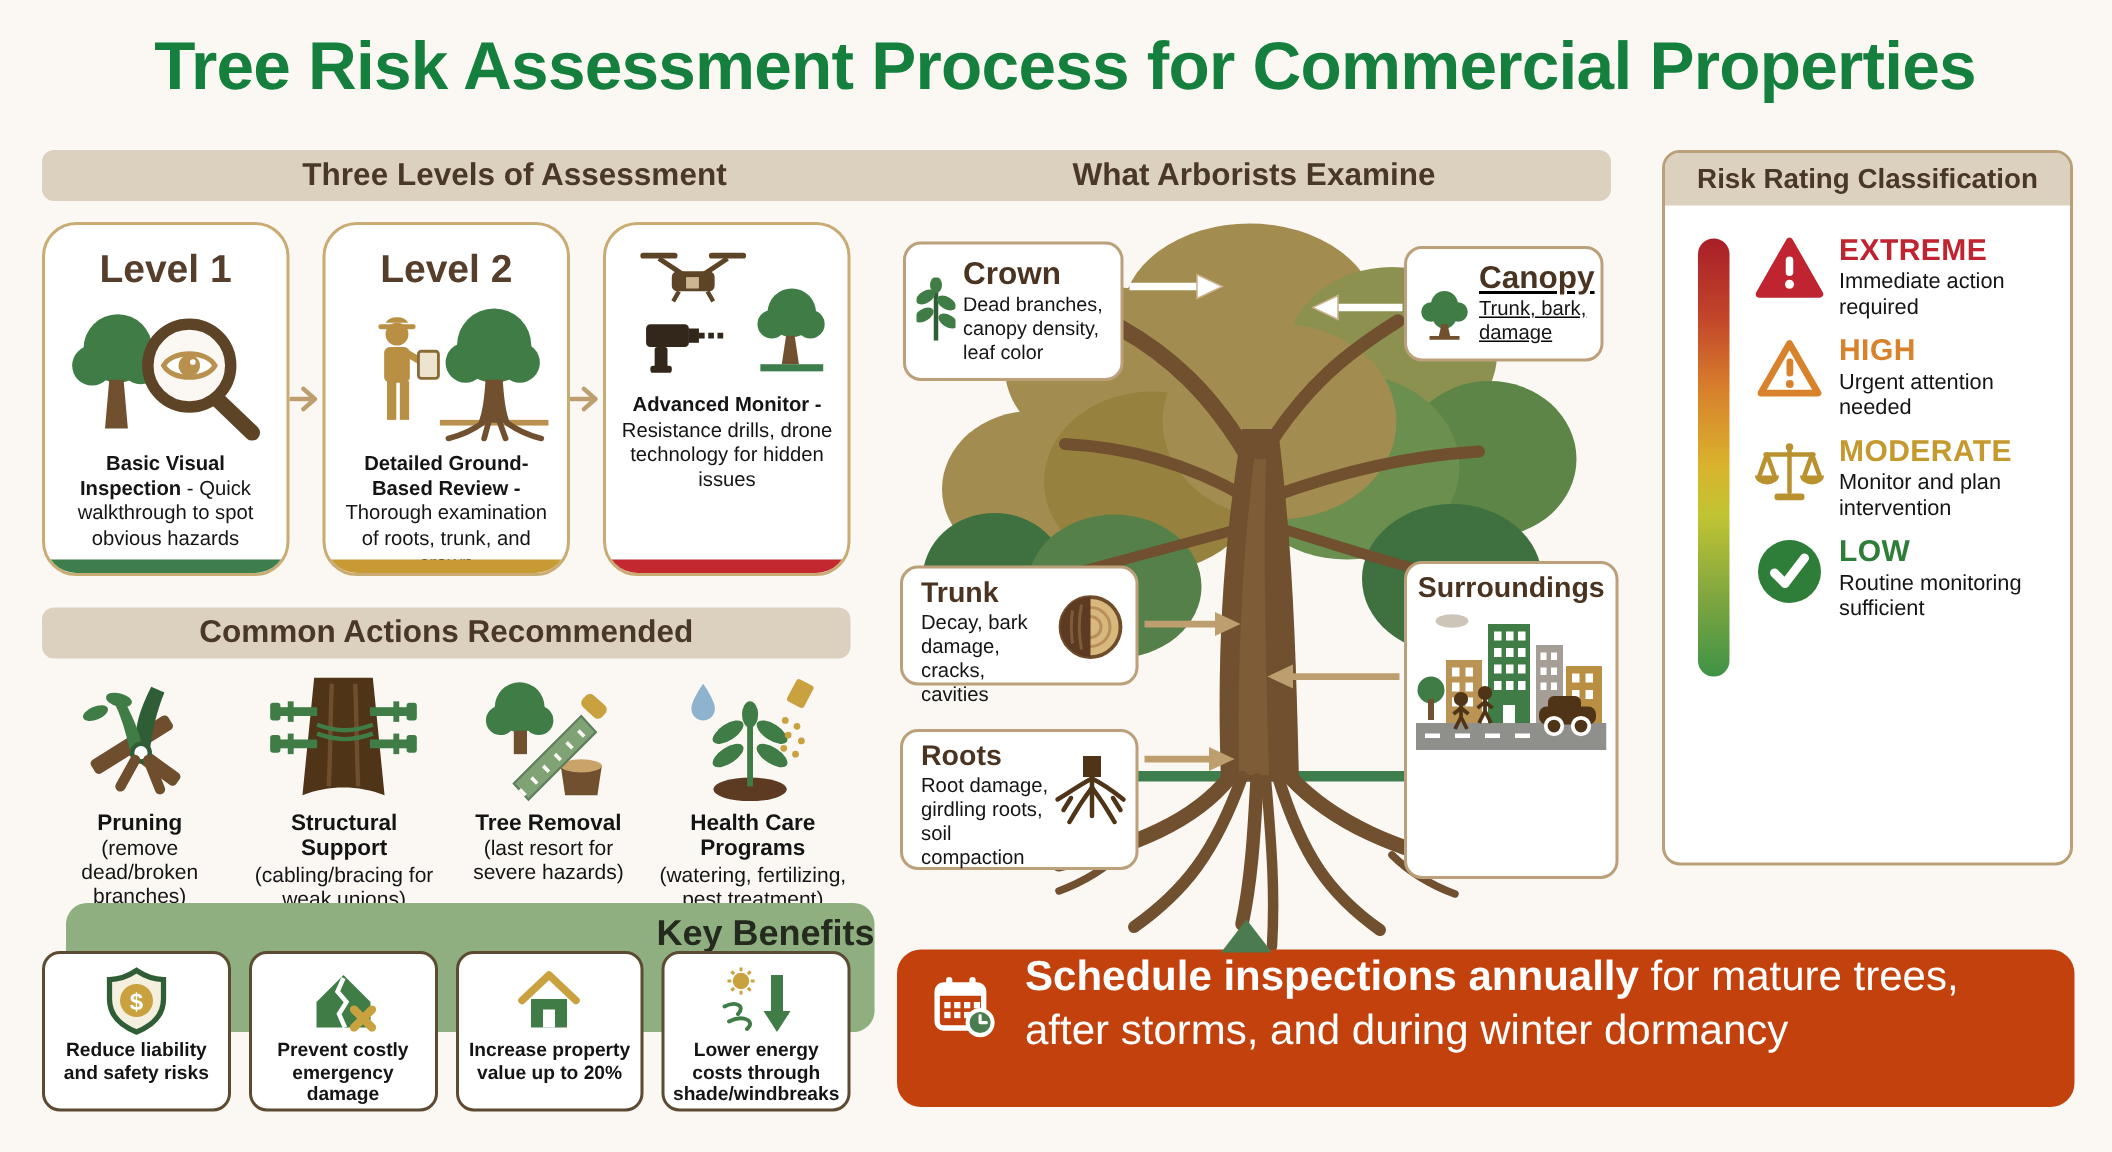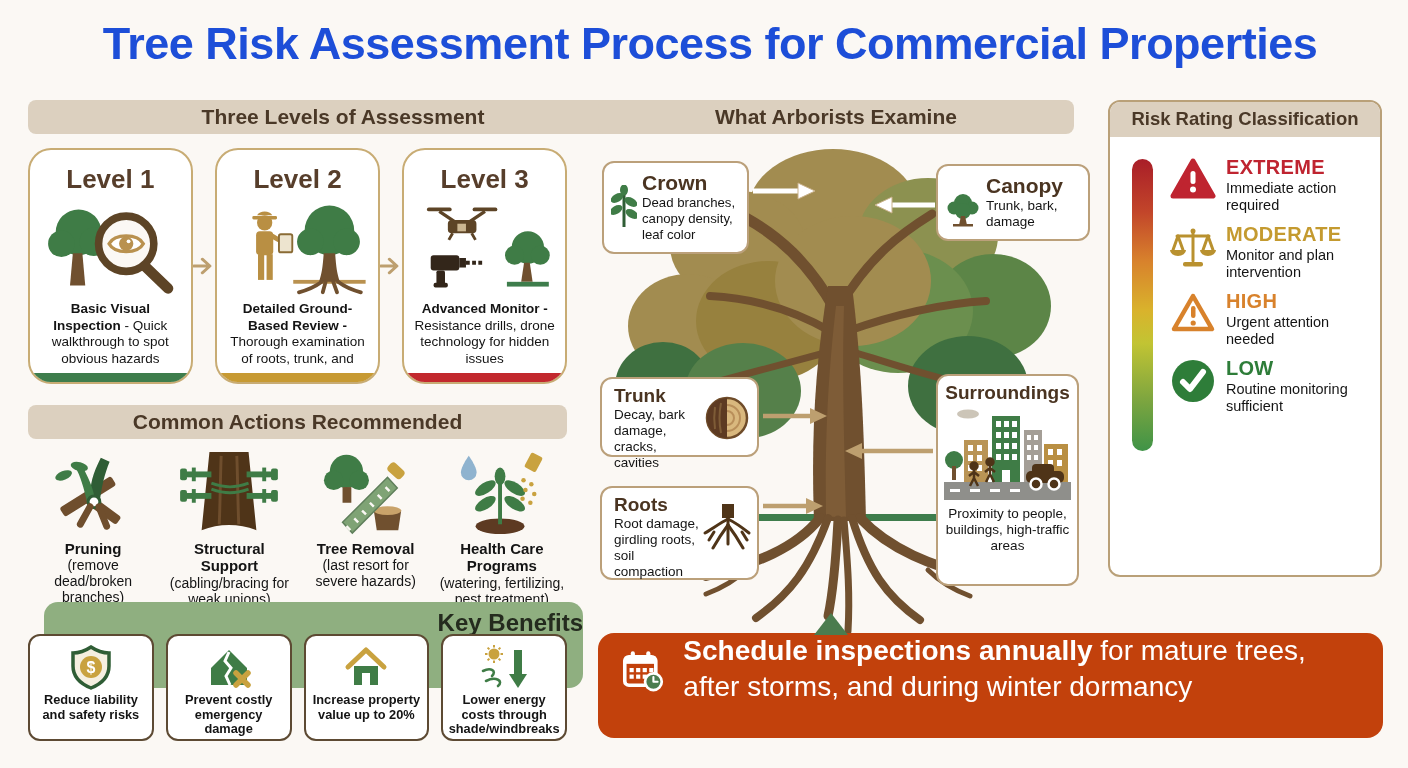--- a/index.html
+++ b/index.html
@@ -1,21 +1,21 @@
 <!DOCTYPE html>
 <html><head>
 <meta charset="utf-8">
 <style>
   * { margin:0; padding:0; box-sizing:border-box; }
   html,body { background:#FBF8F4; }
   body { font-family:"Liberation Sans", sans-serif; }
   .canvas { position:relative; width:1408px; height:768px; background:#FBF8F4; overflow:hidden; }
 
   .page-title { position:absolute; left:0; top:18px; width:100%; text-align:center;
-    font-size:45px; font-weight:800; color:#1d4ed8; letter-spacing:-0.5px;padding-left:12px; }
+    font-size:45px; font-weight:800; color:#15803d; letter-spacing:-0.5px;padding-left:12px; }
 
   .section-header { position:absolute; height:34px; background:#DCD0BF; border-radius:8px;
     color:#4A3827; font-weight:700; font-size:21px; text-align:center; line-height:34px; }
 
   
   .levels-row { position:absolute; left:28px; top:148px; width:539px; height:236px; display:flex; align-items:stretch; }
   .level-card { width:165px; background:#fff; border:2px solid #C8AC74; border-radius:23px;
     overflow:hidden; position:relative; text-align:center; padding-top:8px; }
   .level-card .lvl-title { font-size:26px; font-weight:700; color:#573E2B; margin:6px 0 2px; }
   .level-card .lvl-icon { height:102px; display:flex; align-items:center; justify-content:center; }
@@ -43,21 +43,21 @@
   .benefit-label { font-size:12.8px; font-weight:700; color:#141414; line-height:1.15; padding:2px 4px 0; }
 
   
   .callout { position:absolute; background:#fff; border:2px solid #BBA07A; border-radius:12px; }
   .co-title { font-weight:700; color:#4A3421; }
   .co-desc { color:#141414; }
   .callout-crown { left:602px; top:161px; width:147px; padding:8px 6px 9px 38px; }
   .callout-crown .co-title { font-size:21px; }
   .callout-crown .co-desc { font-size:13.2px; line-height:1.2; }
   .callout-crown .co-icon { position:absolute; left:7px; top:22px; }
-  .callout-canopy { left:936px; top:164px; width:154px; padding:8px 4px 9px 48px; }
+  .callout-canopy { left:936px; top:164px; width:133px; padding:8px 4px 9px 48px;text-decoration:underline; }
   .callout-canopy .co-title { font-size:21px; }
   .callout-canopy .co-desc { font-size:13.5px; line-height:1.2; }
   .callout-canopy .co-icon { position:absolute; left:8px; top:26px; }
   .callout-trunk { left:600px; top:377px; width:159px; height:80px; padding:6px 54px 6px 12px; }
   .callout-trunk .co-title { font-size:19px; }
   .callout-trunk .co-desc { font-size:13.5px; line-height:1.18; }
   .callout-trunk .co-icon { position:absolute; right:7px; top:16px; }
   .callout-roots { left:600px; top:486px; width:159px; height:94px; padding:6px 54px 6px 12px; }
   .callout-roots .co-title { font-size:19px; }
   .callout-roots .co-desc { font-size:13.5px; line-height:1.18; }
@@ -164,21 +164,20 @@
       <div class="accent accent-gold"></div>
     </div>
 
     <div class="flow-arrow">
       <svg width="22" height="22" viewBox="0 0 26 22">
         <path d="M1,11 H17 M11,3 L20,11 L11,19" stroke="#BD9F6F" stroke-width="3.5" fill="none" stroke-linecap="round" stroke-linejoin="round"></path>
       </svg>
     </div>
 
     <div class="level-card">
-      <div class="lvl-title">Level 3</div>
       <div class="lvl-icon">
         <svg width="150" height="100" viewBox="0 0 150 105">
           <rect x="14" y="10" width="26" height="4" rx="2" fill="#5D4426"></rect>
             <rect x="62" y="10" width="26" height="4" rx="2" fill="#5D4426"></rect>
           <path d="M27,14 L45,26 M75,14 L57,26" stroke="#5D4426" stroke-width="3.5"></path>
           <rect x="36" y="23" width="30" height="14" rx="4" fill="#5D4426"></rect>
             <rect x="46" y="27" width="9" height="8" fill="#CBB691"></rect>
           <path d="M41,37 L37,44 M61,37 L65,44" stroke="#5D4426" stroke-width="3"></path>
           <rect x="18" y="60" width="30" height="16" rx="3" fill="#33261A"></rect>
             <rect x="48" y="63" width="7" height="10" fill="#33261A"></rect>
@@ -499,21 +498,20 @@
         <circle cx="30" cy="62" r="3.5"></circle>
           <path d="M30,66 V74 M30,68 L25,72 M30,68 L35,72 M30,74 L26,82 M30,74 L34,82" fill="none"></path>
         <circle cx="46" cy="58" r="3.5"></circle>
           <path d="M46,62 V70 M46,64 L41,68 M46,64 L51,68 M46,70 L42,78 M46,70 L50,78" fill="none"></path>
       </g>
       <rect x="88" y="60" width="22" height="11" rx="4" fill="#4F3418"></rect>
       <rect x="82" y="67" width="38" height="12" rx="5" fill="#4F3418"></rect>
       <circle cx="92" cy="80" r="5.5" fill="#4F3418" stroke="#fff" stroke-width="2.5"></circle>
       <circle cx="110" cy="80" r="5.5" fill="#4F3418" stroke="#fff" stroke-width="2.5"></circle>
     </svg>
-    <div class="co-desc">Proximity to people, buildings, high-traffic areas</div>
   </div>
 
   <div class="callout callout-roots">
     <div class="co-title">Roots</div>
     <div class="co-desc">Root damage, girdling roots, soil compaction</div>
     <svg class="co-icon" width="50" height="48" viewBox="0 0 50 48">
       <rect x="20" y="2" width="12" height="14" fill="#4F3418"></rect>
       <g stroke="#4F3418" stroke-width="3" fill="none" stroke-linecap="round">
         <path d="M26,16 V24"></path>
         <path d="M26,17 C18,21 10,27 3,31"></path>
@@ -562,51 +560,51 @@
           <rect x="20.5" y="14" width="5" height="13" rx="2.5" fill="#fff"></rect>
             <circle cx="23" cy="32.5" r="3" fill="#fff"></circle>
         </svg>
         <div>
           <div class="risk-title risk-extreme">EXTREME</div>
           <div class="risk-desc">Immediate action required</div>
         </div>
       </div>
 
       <div class="risk-row">
+        <svg class="risk-icon" width="46" height="44" viewBox="0 0 46 44">
+          <path d="M23,5 L42,38 H4 Z" fill="none" stroke="#D8822C" stroke-width="4.5" stroke-linejoin="round"></path>
+          <rect x="21" y="15" width="4.5" height="12" rx="2.2" fill="#D8822C"></rect>
+            <circle cx="23.2" cy="32" r="2.6" fill="#D8822C"></circle>
+        </svg>
+        <div>
+          <div class="risk-title risk-high">HIGH</div>
+          <div class="risk-desc">Urgent attention needed</div>
+        </div>
+      </div>
+
+      <div class="risk-row">
         <svg class="risk-icon" width="46" height="46" viewBox="0 0 46 46">
           <g stroke="#B9912F" stroke-width="3" fill="none" stroke-linecap="round">
             <path d="M23,7 V37"></path>
               <path d="M7,12 H39"></path>
             <path d="M8,12 L3,26 M8,12 L13,26"></path>
               <path d="M38,12 L33,26 M38,12 L43,26"></path>
           </g>
           <path d="M0,26 A8,6 0 0 0 16,26 Z" fill="#B9912F"></path>
           <path d="M30,26 A8,6 0 0 0 46,26 Z" fill="#B9912F"></path>
           <circle cx="23" cy="7" r="2.5" fill="#B9912F"></circle>
           <rect x="13" y="38" width="20" height="4.5" rx="2" fill="#B9912F"></rect>
         </svg>
         <div>
           <div class="risk-title risk-moderate">MODERATE</div>
           <div class="risk-desc">Monitor and plan intervention</div>
         </div>
       </div>
 
       <div class="risk-row">
-        <svg class="risk-icon" width="46" height="44" viewBox="0 0 46 44">
-          <path d="M23,5 L42,38 H4 Z" fill="none" stroke="#D8822C" stroke-width="4.5" stroke-linejoin="round"></path>
-          <rect x="21" y="15" width="4.5" height="12" rx="2.2" fill="#D8822C"></rect>
-            <circle cx="23.2" cy="32" r="2.6" fill="#D8822C"></circle>
-        </svg>
-        <div>
-          <div class="risk-title risk-high">HIGH</div>
-          <div class="risk-desc">Urgent attention needed</div>
-        </div>
-      </div>
-
-      <div class="risk-row">
         <svg class="risk-icon" width="46" height="46" viewBox="0 0 46 46">
           <circle cx="23" cy="23" r="21" fill="#2E7D39"></circle>
           <path d="M13,24 L20,31 L33,14" stroke="#fff" stroke-width="6" fill="none" stroke-linecap="round" stroke-linejoin="round"></path>
         </svg>
         <div>
           <div class="risk-title risk-low">LOW</div>
           <div class="risk-desc">Routine monitoring sufficient</div>
         </div>
       </div>
     </div>

